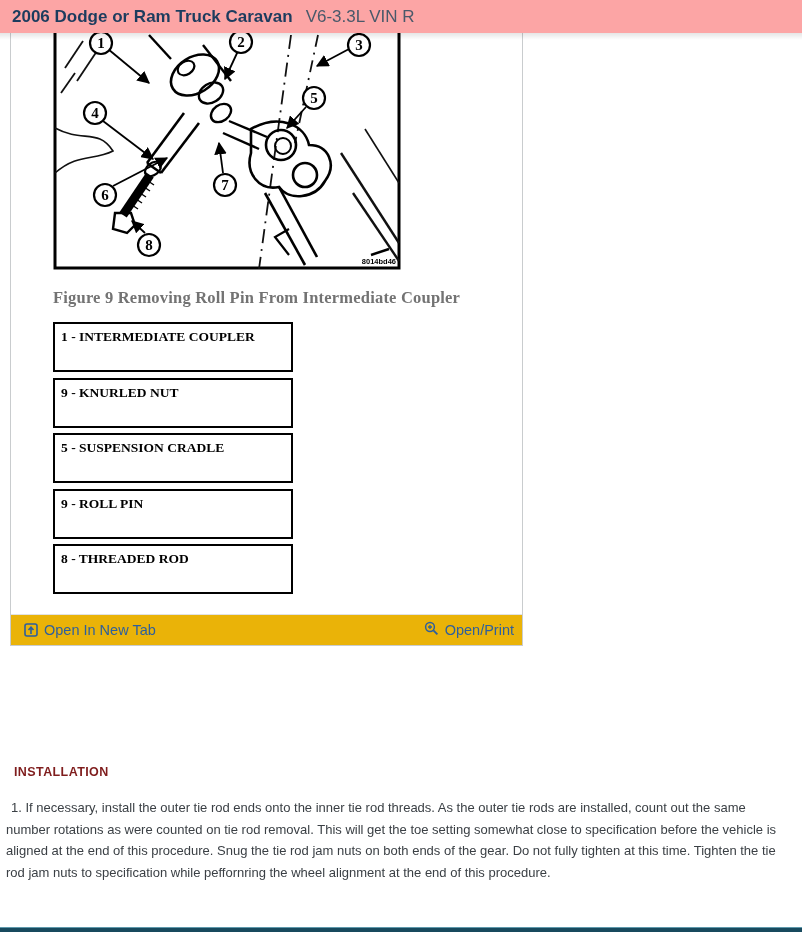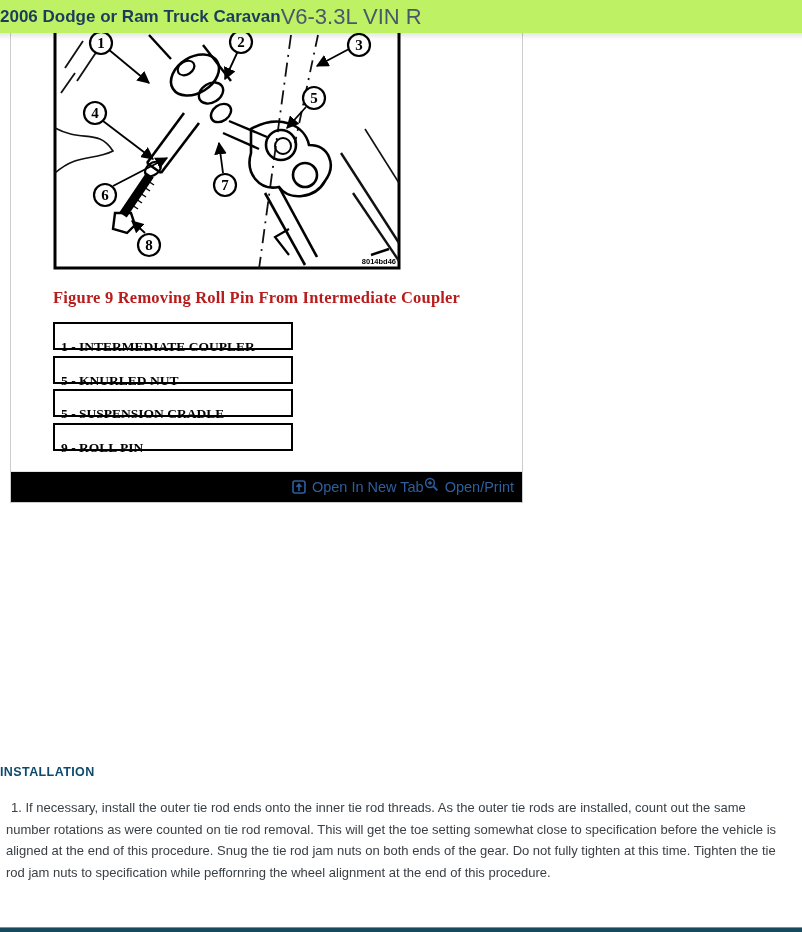--- a/index.html
+++ b/index.html
@@ -7,38 +7,39 @@
     width: 802px; height: 932px;
     background: #ffffff;
     font-family: "Liberation Sans", sans-serif;
     overflow: hidden;
     position: relative;
   }
 
   
   .header {
     width: 802px; height: 33px;
-    background: #bef264;
+    background: #fca5a5;
     display: flex; align-items: center;
+    padding-left: 12px;
     position: relative;
     z-index: 5;
   }
   .header::after {
     content: "";
     position: absolute; left: 0; right: 0; top: 33px; height: 7px;
     background: linear-gradient(to bottom, rgba(0,0,0,0.10), rgba(0,0,0,0));
     pointer-events: none;
   }
   .header .title {
     font-size: 17px; font-weight: bold; color: #1c3c5e;
     white-space: pre;
   }
   .header .subtitle {
-    font-size: 22px; font-weight: 400; color: #49596a;
-    margin-left: 0; white-space: pre;
+    font-size: 17px; font-weight: 400; color: #49596a;
+    margin-left: 13px; white-space: pre;
   }
 
   
   .panel {
     position: absolute; left: 10px; top: 33px;
     width: 513px;
     background: #ffffff;
     border-left: 1px solid #c9ccce;
     border-right: 1px solid #c9ccce;
     border-bottom: 1px solid #c9ccce;
@@ -47,61 +48,62 @@
     position: relative;
     margin-left: 31px;
     width: 348px; height: 237px;
   }
   .diagram-wrap svg { display: block; }
 
   .fig-caption {
     font-family: "Liberation Serif", serif;
     font-weight: bold;
     font-size: 16.5px;
-    color: #b91c1c;
+    color: #737373;
     margin: 18px 0 14px 0;
     letter-spacing: 0.2px;
   }
 
   .legend { margin-left: 31px; width: 240px; }
   .legend-row {
     border: 2px solid #000;
-    width: 240px; height: 28px;
+    width: 240px; height: 50px;
     margin-bottom: 5.5px;
-    padding: 15px 0 0 6px;
+    padding: 5px 0 0 6px;
     font-family: "Liberation Serif", serif;
     font-weight: bold;
     font-size: 13.5px;
     color: #000;
     background: #fff;
   }
 
   .panel-content { padding: 0 0 0 11px; }
 
   
   .viewer-bar {
     margin-top: 20px;
     height: 31px;
-    background: #000000;
+    background: #eab308;
     border-top: 1px solid #e0e2e4;
-    display: flex; align-items: center; justify-content: flex-end;
+    display: flex; align-items: center; justify-content: space-between;
     padding: 0 8px 0 13px;
   }
   .viewer-link {
     display: flex; align-items: center; gap: 6px;
     color: #2d5f9e; font-size: 14.5px;
     cursor: pointer; text-decoration: none;
   }
   .viewer-link svg { display: block; }
 
   
   .article { position: absolute; left: 0; top: 765px; width: 802px; }
   .article h2 {
+    margin-left: 14px;
     font-size: 12.5px; font-weight: bold;
-    color: #0c4a6e; letter-spacing: 0.4px;
+    color: #7f1d1d; letter-spacing: 0.4px;
   }
   .article p {
     margin: 18px 25px 0 6px;
     font-size: 13px; line-height: 21.5px;
     color: #3b4045;
     text-indent: 5px;
   }
 
   
   .bottom-bar {
@@ -221,23 +223,24 @@
 
         <path d="M318,222 L336,216" stroke="#000" stroke-width="2.4"></path>
         <text x="343" y="231" text-anchor="end" font-family="Liberation Sans, sans-serif" font-size="7.5" font-weight="bold">8014bd46</text>
       </svg>
     </div>
 
     <div class="fig-caption" style="margin-left:31px">Figure 9 Removing Roll Pin From Intermediate Coupler</div>
 
     <div class="legend">
       <div class="legend-row">1 - INTERMEDIATE COUPLER</div>
-      <div class="legend-row">5 - KNURLED NUT</div>
+      <div class="legend-row">9 - KNURLED NUT</div>
       <div class="legend-row">5 - SUSPENSION CRADLE</div>
       <div class="legend-row">9 - ROLL PIN</div>
+      <div class="legend-row">8 - THREADED ROD</div>
     </div>
   </div>
 
   <div class="viewer-bar">
     <a class="viewer-link">
       <span>
         <svg width="14" height="14" viewBox="0 0 14 14">
           <rect x="1" y="1" width="12" height="12" rx="2" fill="none" stroke="#2d5f9e" stroke-width="1.6"></rect>
           <path d="M7,11 L7,5 M4.5,7 L7,4.2 L9.5,7" fill="none" stroke="#2d5f9e" stroke-width="1.6"></path>
         </svg>

